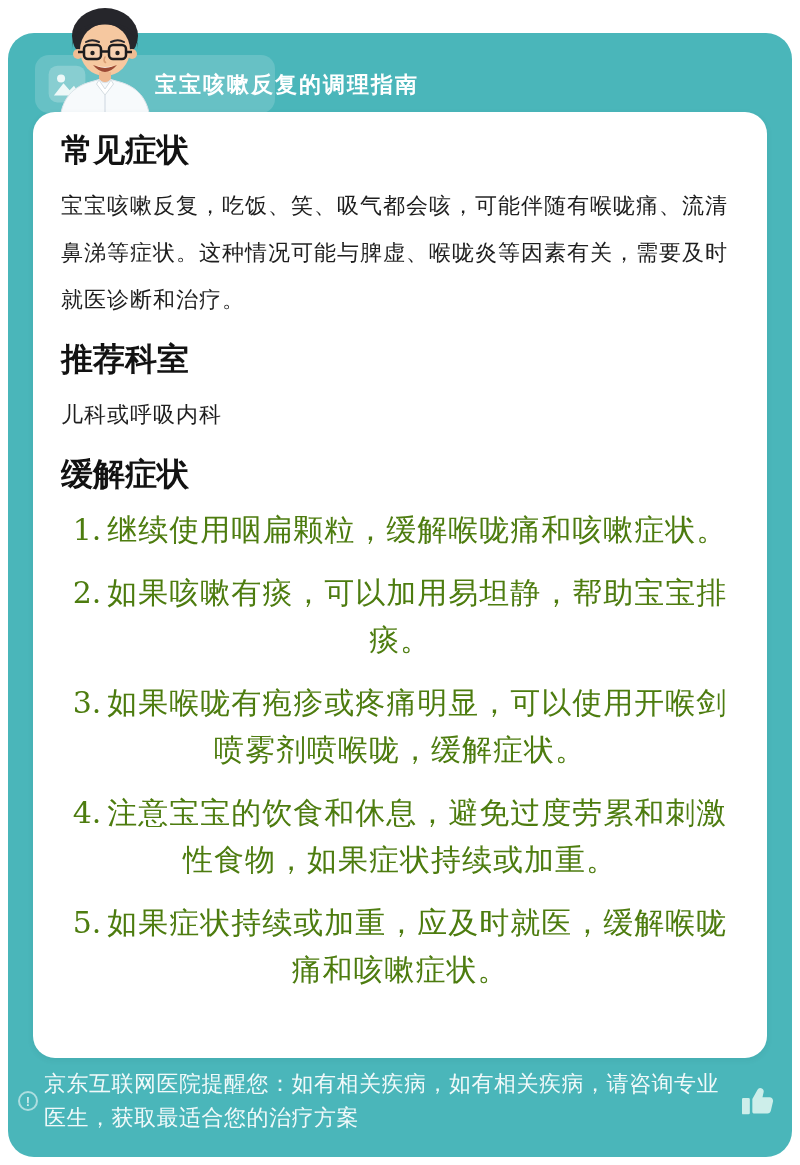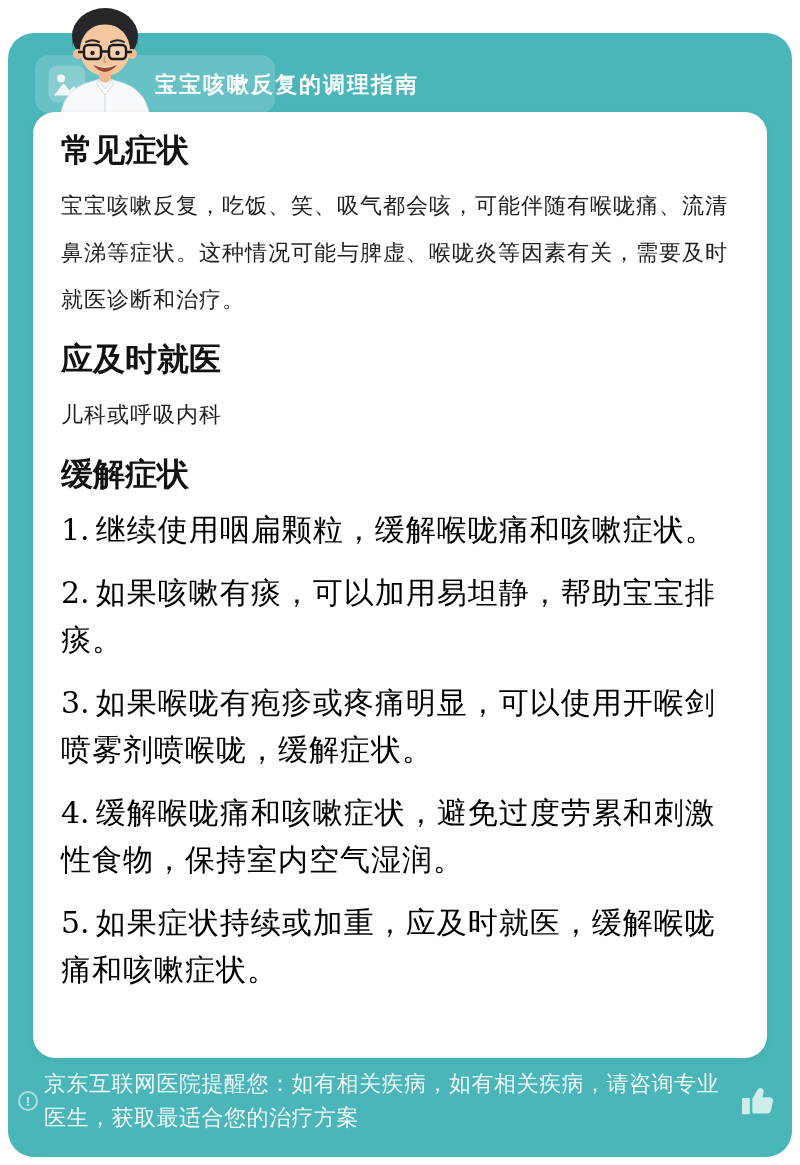--- a/index.html
+++ b/index.html
@@ -41,22 +41,23 @@
   .sec-heading {
     font-size:32px; line-height:40px; font-weight:bold; color:#121212;
     margin:16px 0 12px 0;
   }
   .sec-heading.first { margin-top:0; }
   .body-text {
     font-size:22px; line-height:47px; color:#1e1e1e; letter-spacing:1px;
     margin:0 0 6px 0;
   }
   .care-item {
-    font-size:30px; line-height:47px; color:#000000; letter-spacing:1px;
+    font-size:30px; line-height:47px; color:#4d7c0f; letter-spacing:1px;
     margin:0 0 16px 0;
+    text-align:center;
   }
   .care-num { font-family:"DejaVu Serif","Liberation Serif",serif; letter-spacing:0; margin-right:6px; }
 
   
   .footer {
     position:absolute; left:10px; top:1034px; width:764px;
     display:flex; align-items:center;
   }
   .info-icon {
     flex:0 0 auto; width:20px; height:20px; border-radius:50%;
@@ -124,30 +125,30 @@
       <path d="M59,78 L65,87 L71,78 L73.5,82 L65,93 L56.5,82 Z" fill="#ffffff" stroke="#d5dde2" stroke-width="1"></path>
       <path d="M65,93 L65,118" stroke="#e2e8ee" stroke-width="2"></path>
     </svg>
   </div>
 
   <div class="panel">
 
     <div class="sec-heading first">常见症状</div>
     <p class="body-text">宝宝咳嗽反复，吃饭、笑、吸气都会咳，可能伴随有喉咙痛、流清鼻涕等症状。这种情况可能与脾虚、喉咙炎等因素有关，需要及时就医诊断和治疗。</p>
 
-    <div class="sec-heading">应及时就医</div>
+    <div class="sec-heading">推荐科室</div>
     <p class="body-text">儿科或呼吸内科</p>
 
     <div class="sec-heading">缓解症状</div>
 
     <p class="care-item"><span class="care-num">1.</span><span>继续使用咽扁颗粒，缓解喉咙痛和咳嗽症状。</span></p>
 
     <p class="care-item"><span class="care-num">2.</span><span>如果咳嗽有痰，可以加用易坦静，帮助宝宝排痰。</span></p>
 
     <p class="care-item"><span class="care-num">3.</span><span>如果喉咙有疱疹或疼痛明显，可以使用开喉剑喷雾剂喷喉咙，缓解症状。</span></p>
 
-    <p class="care-item"><span class="care-num">4.</span><span>缓解喉咙痛和咳嗽症状，避免过度劳累和刺激性食物，保持室内空气湿润。</span></p>
+    <p class="care-item"><span class="care-num">4.</span><span>注意宝宝的饮食和休息，避免过度劳累和刺激性食物，如果症状持续或加重。</span></p>
 
     <p class="care-item"><span class="care-num">5.</span><span>如果症状持续或加重，应及时就医，缓解喉咙痛和咳嗽症状。</span></p>
 
   </div>
 
 </div>
 
 </body></html>

